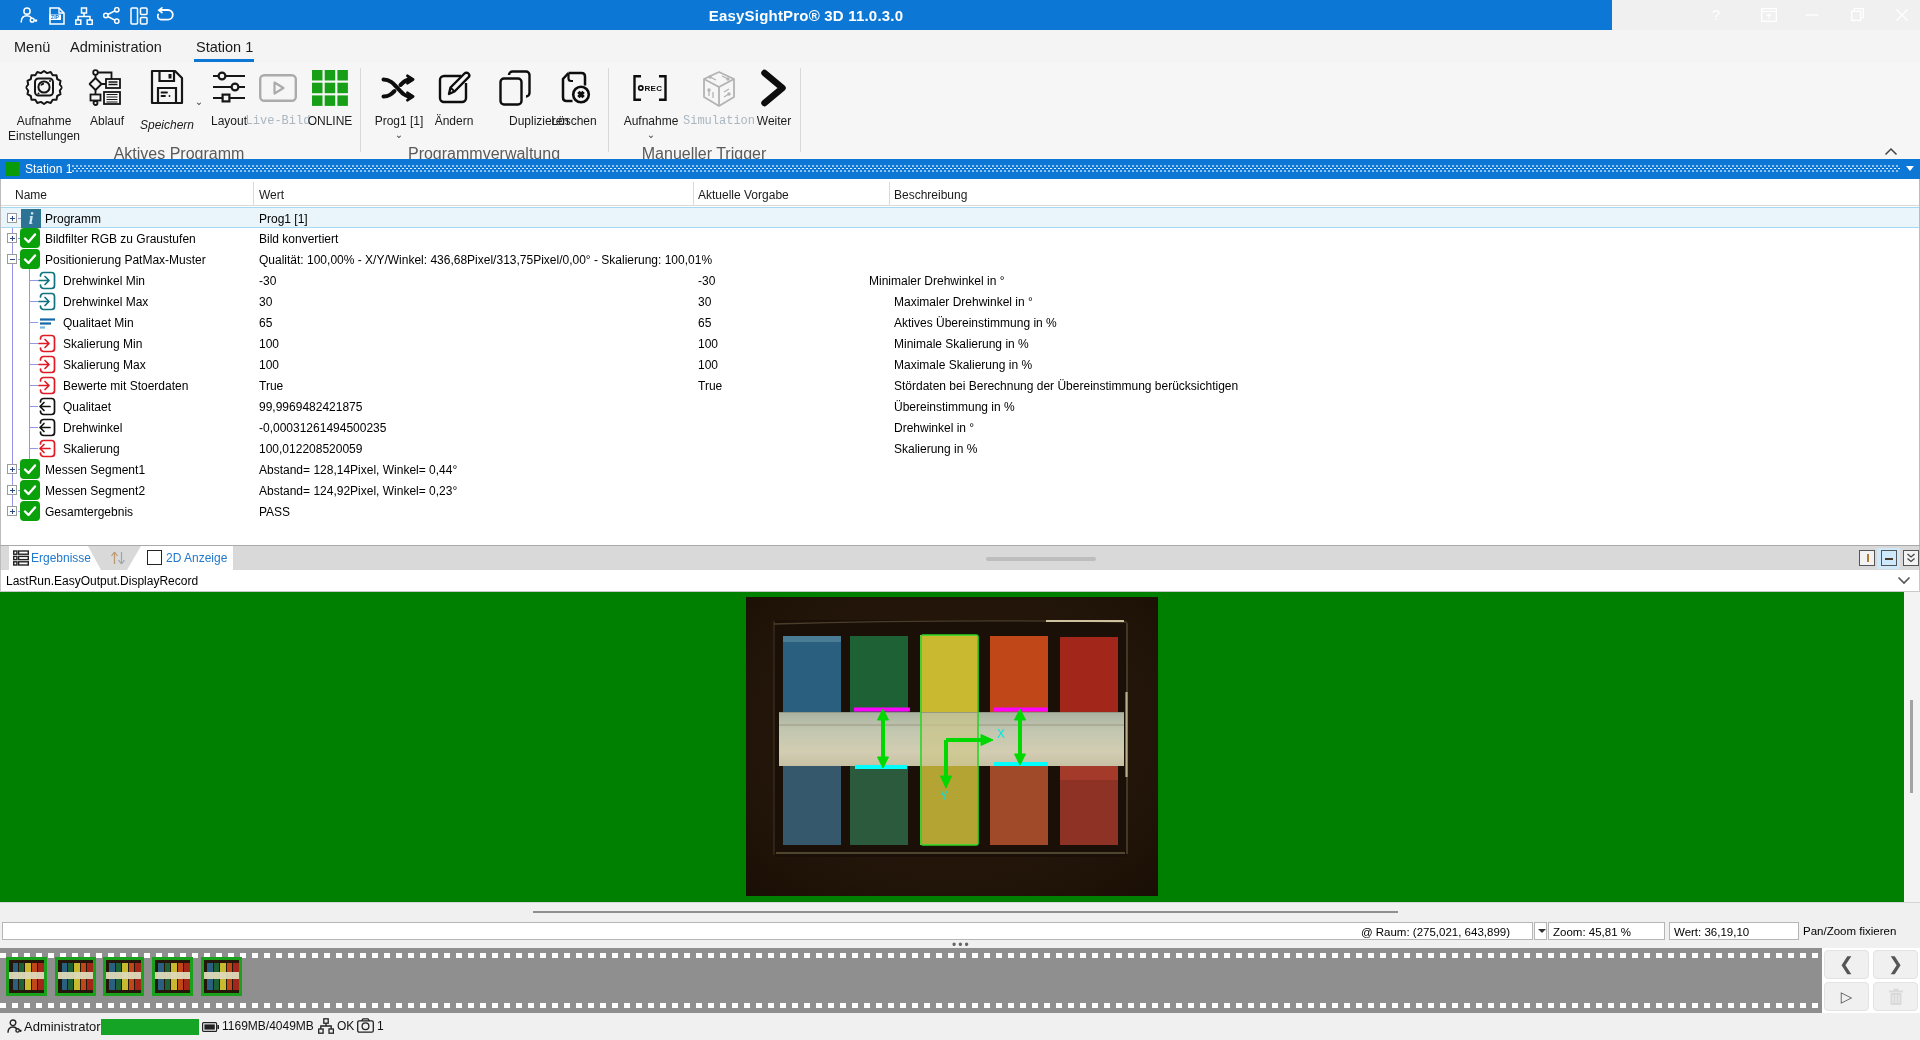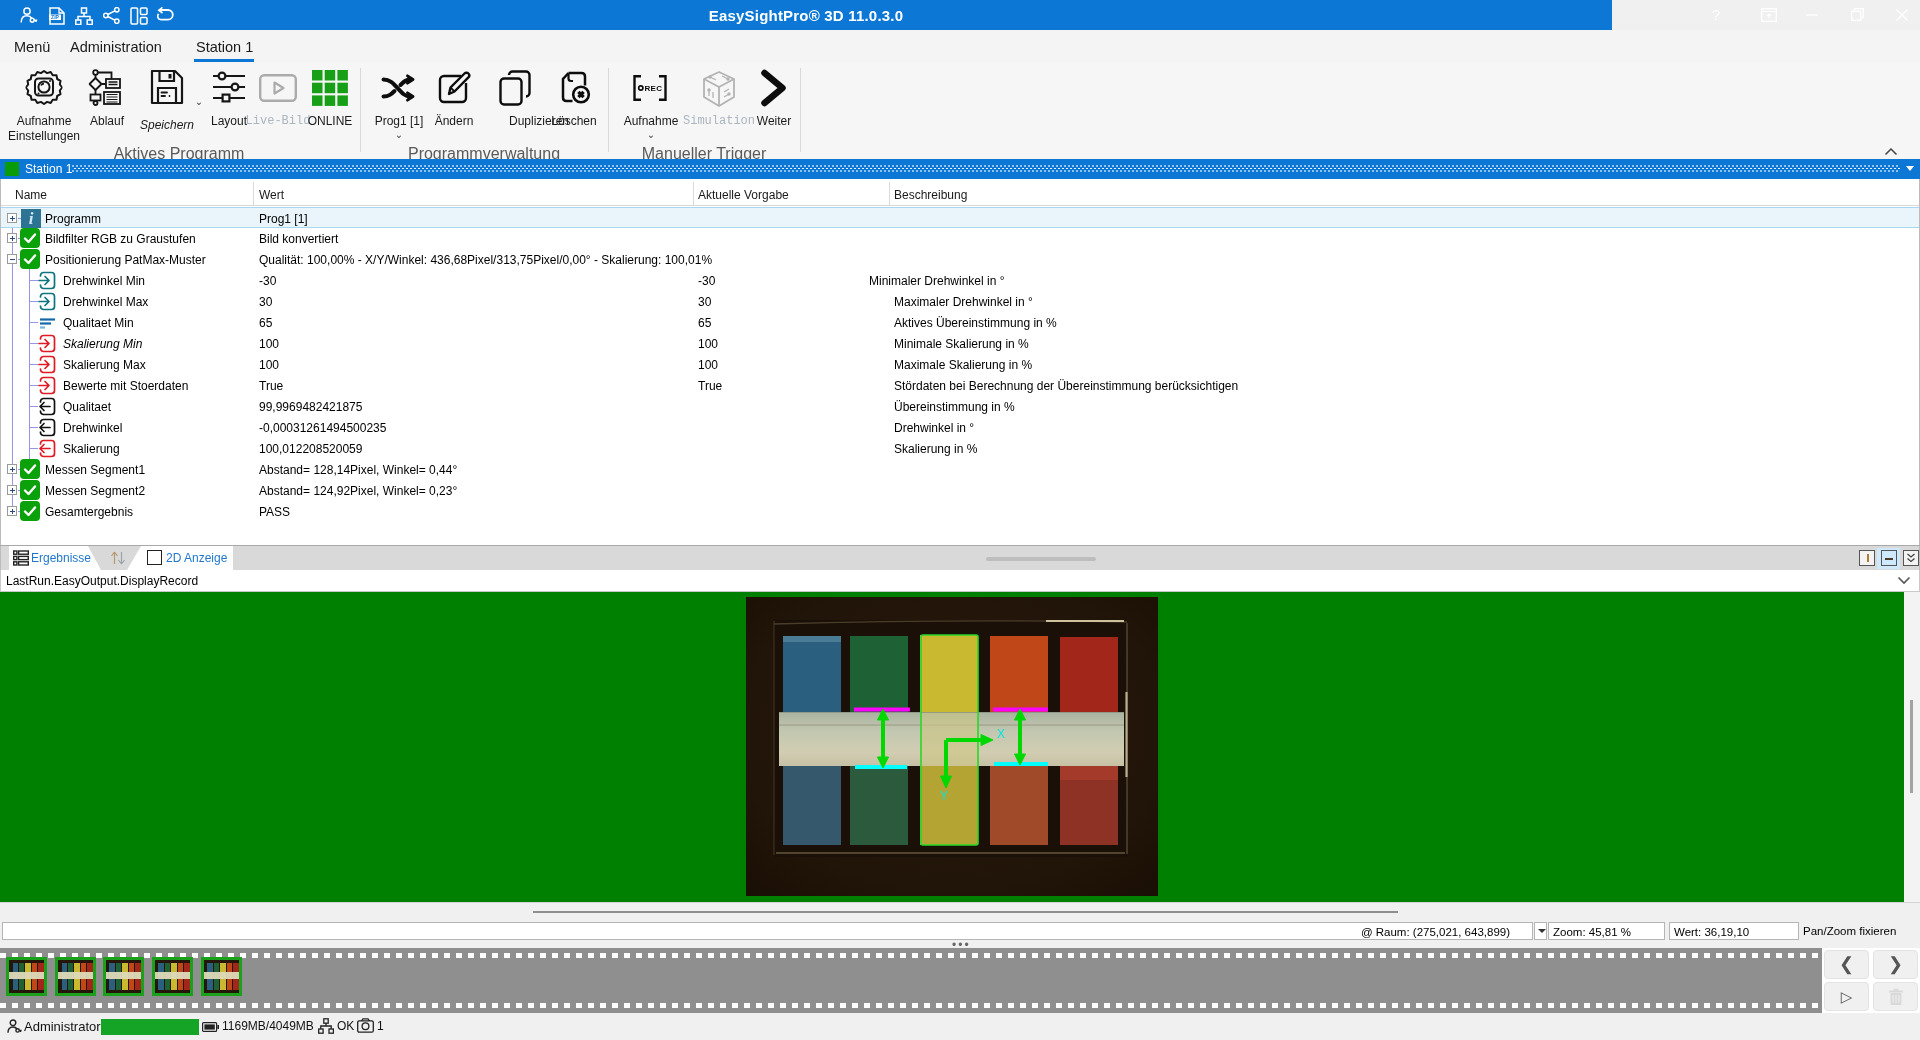--- a/index.html
+++ b/index.html
@@ -375,21 +375,21 @@
         <div class="tcell" style="left:258px;">65</div>
         <div class="tcell" style="left:697px;">65</div>
         <div class="tcell" style="left:893px;">Aktives Übereinstimmung in %</div>
       </div>
 <div class="trow" style="top:154px;">
         <div class="treeline" style="left:29px; top:10px; width:8px; height:1px;"></div>
         <div style="position:absolute; left:37px; top:1px; width:19px; height:19px;"><svg width="19" height="19" viewBox="0 0 19 19">
             <path d="M2.5 5 V4.5 A3 3 0 0 1 5.5 1.5 H13.5 A3 3 0 0 1 16.5 4.5 V14.5 A3 3 0 0 1 13.5 17.5 H5.5 A3 3 0 0 1 2.5 14.5 V14" stroke="#e01b24" stroke-width="1.7" fill="none" stroke-linecap="round"></path>
             <path d="M1 9.5 H10 M7 5.5 L11 9.5 L7 13.5" stroke="#e01b24" stroke-width="1.7" fill="none" stroke-linecap="round" stroke-linejoin="round"></path>
           </svg></div>
-        <div class="tcell" style="left:62px;font-style:italic;">Skalierung Min</div>
+        <div class="tcell" style="left:62px;">Skalierung Min</div>
         <div class="tcell" style="left:258px;">100</div>
         <div class="tcell" style="left:697px;">100</div>
         <div class="tcell" style="left:893px;">Minimale Skalierung in %</div>
       </div>
 <div class="trow" style="top:175px;">
         <div class="treeline" style="left:29px; top:10px; width:8px; height:1px;"></div>
         <div style="position:absolute; left:37px; top:1px; width:19px; height:19px;"><svg width="19" height="19" viewBox="0 0 19 19">
             <path d="M2.5 5 V4.5 A3 3 0 0 1 5.5 1.5 H13.5 A3 3 0 0 1 16.5 4.5 V14.5 A3 3 0 0 1 13.5 17.5 H5.5 A3 3 0 0 1 2.5 14.5 V14" stroke="#e01b24" stroke-width="1.7" fill="none" stroke-linecap="round"></path>
             <path d="M1 9.5 H10 M7 5.5 L11 9.5 L7 13.5" stroke="#e01b24" stroke-width="1.7" fill="none" stroke-linecap="round" stroke-linejoin="round"></path>
           </svg></div>

